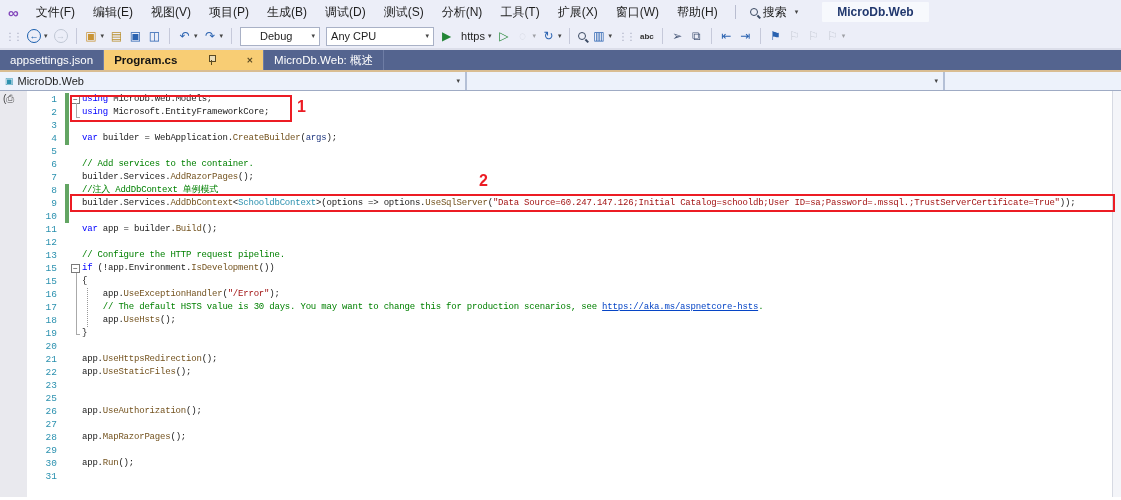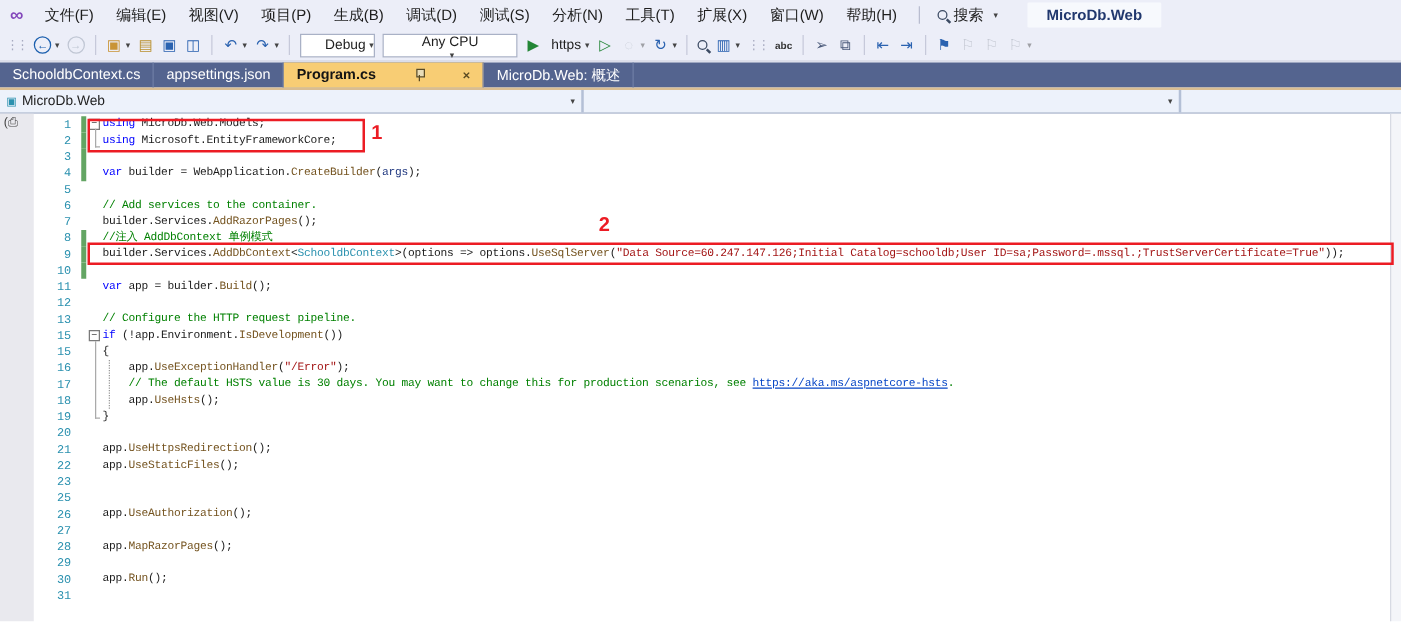--- a/index.html
+++ b/index.html
@@ -125,25 +125,25 @@
       <span class="tdiv"></span>
       <span class="tbtn">
         <span class="ico" style="color: rgb(42, 98, 176);">↶</span>
         <span class="dd">▾</span>
       </span>
       <span class="tbtn">
         <span class="ico" style="color: rgb(42, 98, 176);">↷</span>
         <span class="dd">▾</span>
       </span>
       <span class="tdiv"></span>
-      <div class="combo" style="width: 60px; padding-left: 19px;">
+      <div class="combo" style="width: 80px; padding-left: 19px;">
         <span class="val">Debug</span>
         <span class="dd">▾</span>
       </div>
-      <div class="combo" style="width: 108px; flex-direction: column;">
+      <div class="combo" style="width: 108px;">
         <span class="val">Any CPU</span>
         <span class="dd">▾</span>
       </div>
       <span class="tbtn">
         <span class="ico" style="color: rgb(35, 134, 54);">▶</span>
         <span class="lbl">https</span>
         <span class="dd">▾</span>
       </span>
       <span class="tbtn">
         <span class="ico" style="color: rgb(35, 134, 54);">▷</span>
@@ -193,23 +193,20 @@
         <span class="ico" style="color: rgb(154, 160, 171);">⚐</span>
       </span>
       <span class="tbtn dis">
         <span class="ico" style="color: rgb(154, 160, 171);">⚐</span>
         <span class="dd">▾</span>
       </span>
     </div>
 </div>
 
 <div class="tabstrip">
-    <div class="tab">
-      <span>SchooldbContext.cs</span>
-    </div>
     <div class="tab">
       <span>appsettings.json</span>
     </div>
     <div class="tab active">
       <span>Program.cs</span>
       <span class="pin"></span>
       <span class="close">✕</span>
     </div>
     <div class="tab">
       <span>MicroDb.Web: 概述</span>

